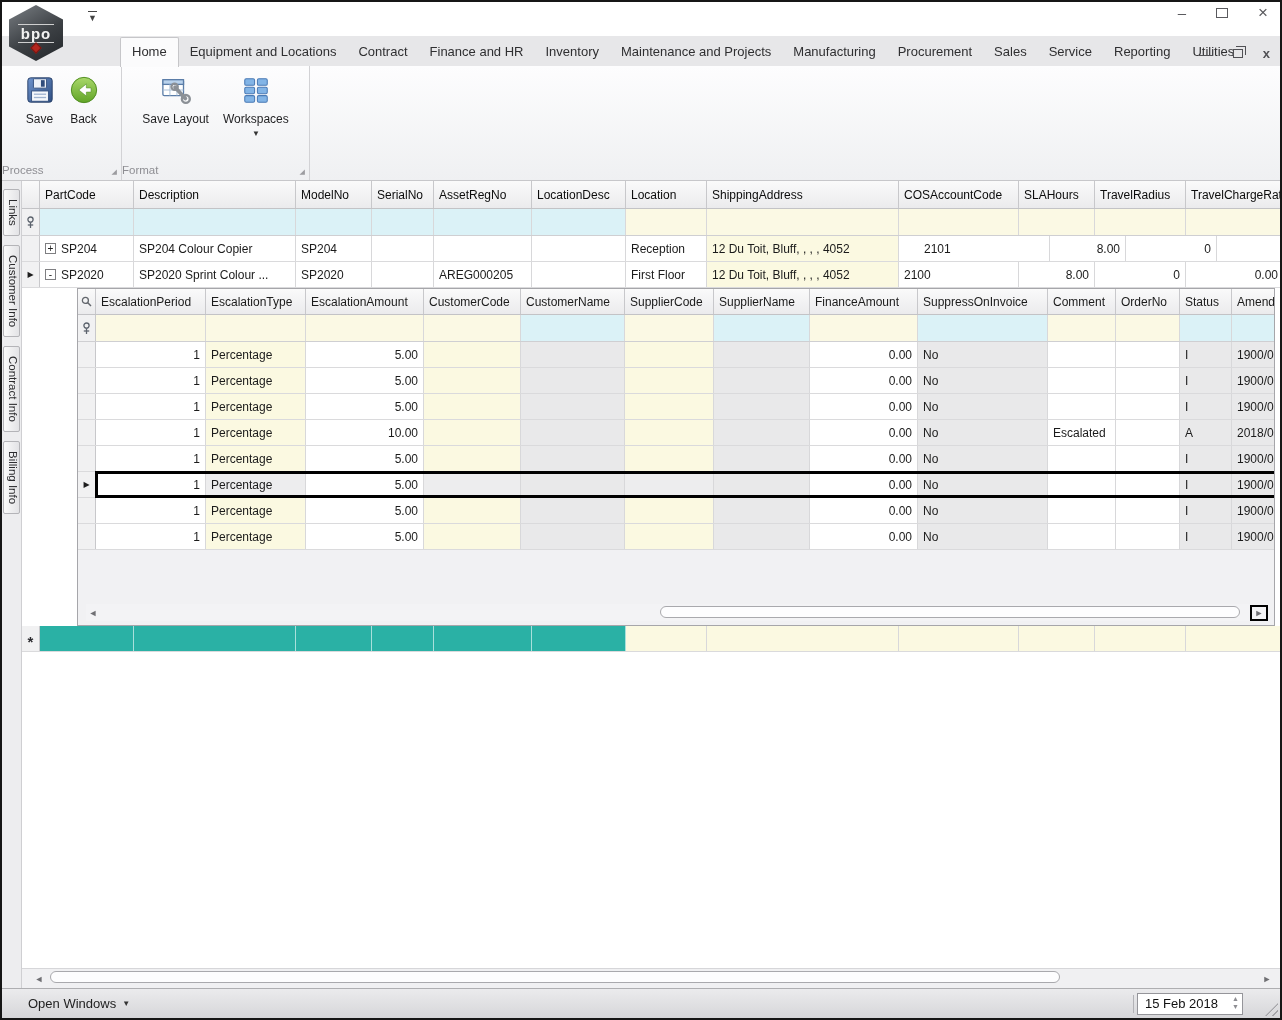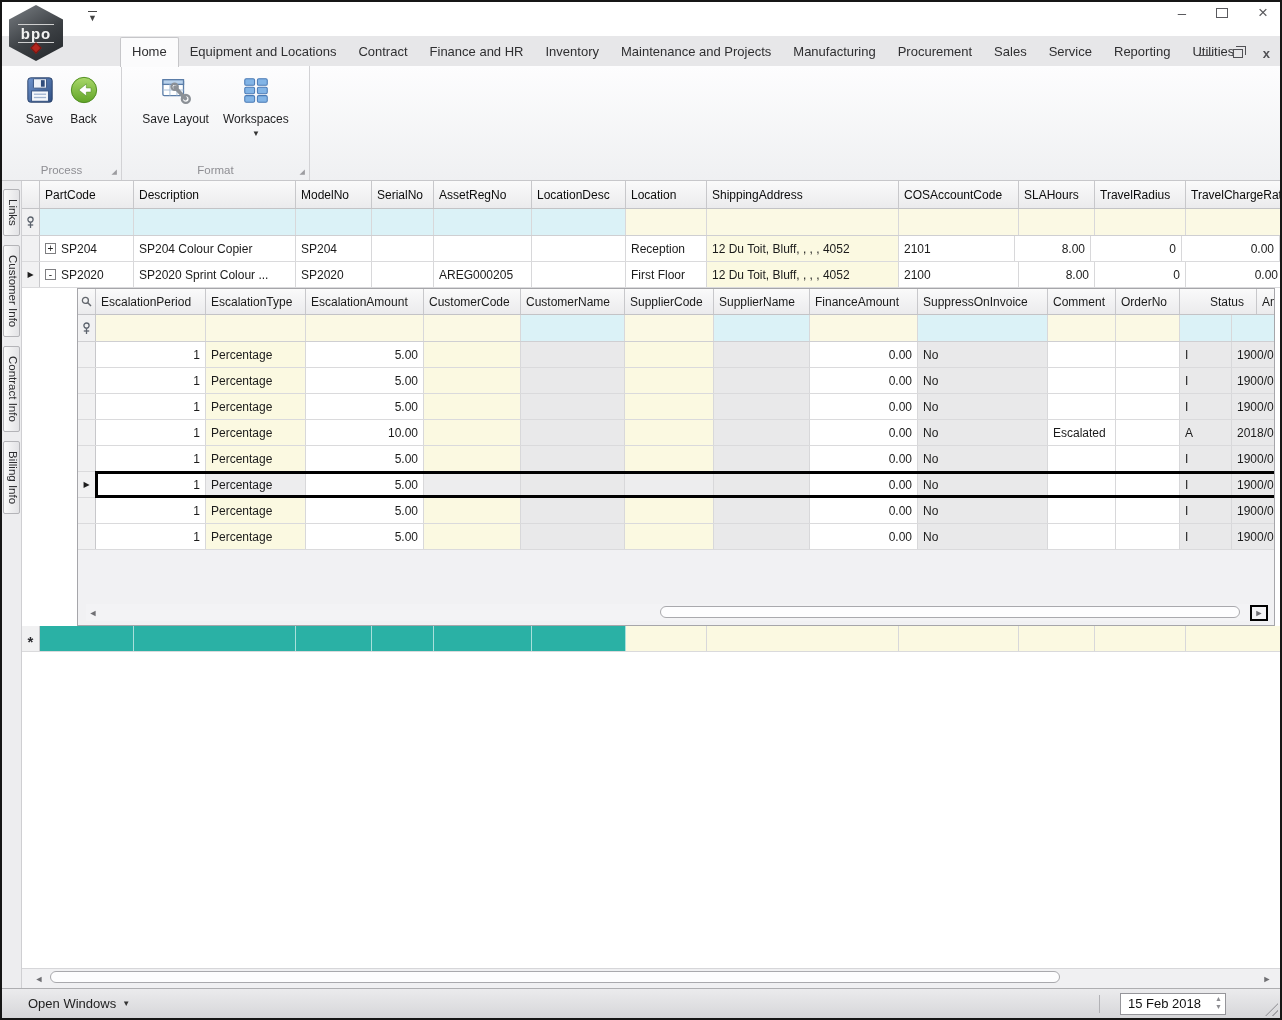--- a/index.html
+++ b/index.html
@@ -33,21 +33,21 @@
   .db-restore:before{content:"";position:absolute;left:2px;top:-4px;width:9px;height:8px;border:1.2px solid #515155;border-bottom:none;border-left:none;}
   .db-close{font-size:13px;font-weight:bold;line-height:11px;}
   
   .ribbon{height:115px;background:linear-gradient(#fdfdfe,#eff0f2);border-bottom:1px solid #c7c7ca;display:flex;flex:none;}
   .rgroup{display:flex;flex-direction:column;border-right:1px solid #d2d2d5;flex:none;}
   .rgroup.g1{width:120px;} .rgroup.g2{width:188px;}
   .rbuttons{flex:1;display:flex;align-items:flex-start;justify-content:center;gap:4px;padding-top:6px;}
   .rbtn{display:flex;flex-direction:column;align-items:center;gap:7px;padding:3px 5px;border-radius:3px;cursor:default;}
   .rbtn .lbl{font-size:12px;color:#1f1f21;white-space:nowrap;}
   .rbtn .dd{font-size:8px;color:#333;margin-top:-4px;}
-  .rcaption{height:21px;display:flex;align-items:center;justify-content:center;color:#8e8e93;font-size:11.5px;position:relative;}
+  .rcaption{height:21px;display:flex;align-items:center;color:#8e8e93;font-size:11.5px;position:relative;}
   .launcher{position:absolute;right:4px;bottom:4px;color:#9c9ca0;font-size:7px;}
   
   .client{flex:1;display:flex;overflow:hidden;background:#fff;}
   .side{width:20px;background:#ededef;border-right:1px solid #cfcfd2;display:flex;flex-direction:column;align-items:center;padding-top:8px;gap:9px;flex:none;}
   .sidetab{writing-mode:vertical-rl;background:linear-gradient(90deg,#fafafa,#e3e3e6);border:1px solid #b4b4b8;
            border-radius:2px;padding:9px 0;font-size:11.5px;color:#2b2b2e;width:17px;text-align:center;cursor:default;}
   .gridarea{flex:1;display:flex;flex-direction:column;overflow:hidden;position:relative;}
   .groupby{height:34px;display:flex;align-items:center;padding-left:12px;color:#b3b3b8;font-size:13px;
            background:linear-gradient(105deg,#ffffff 55%,#eceef2 66%,#f7f8fa 72%,#ffffff 84%);
            border-bottom:1px solid #cfcfd2;flex:none;}
@@ -86,21 +86,21 @@
   
   .new-cell-teal{background:var(--teal);border-right:1px solid rgba(255,255,255,.6);}
   .star{font-size:15px;font-weight:bold;color:#2c2c30;line-height:10px;margin-top:6px;}
   .filler{flex:1;background:#fff;}
   .main-hscroll{height:20px;background:#f0f0f2;border-top:1px solid #d6d6d9;display:flex;align-items:center;padding:0 6px 0 10px;flex:none;}
   
   .statusbar{height:30px;background:linear-gradient(#ebebed,#d6d6d9);border-top:1px solid #aeaeb1;display:flex;
              align-items:center;padding:0 26px;flex:none;position:relative;}
   .ow{display:flex;align-items:center;gap:6px;font-size:13px;color:#222;cursor:default;}
   .ow .dd{font-size:8px;color:#333;}
-  .sb-right{margin-left:auto;display:flex;align-items:center;gap:20px;}
+  .sb-right{margin-left:auto;display:flex;align-items:center;gap:3px;}
   .sb-sep{width:1px;height:18px;background:#b2b2b6;}
   .datebox{width:106px;height:22px;background:#fff;border:1px solid #95959a;display:flex;align-items:center;padding:0 7px;font-size:13px;color:#111;position:relative;}
   .spin{position:absolute;right:3px;top:1px;display:flex;flex-direction:column;line-height:8px;color:#8d8d92;font-size:7px;}
   .grip{position:absolute;right:2px;bottom:2px;width:13px;height:13px;
         background:repeating-linear-gradient(135deg,#a5a5a9 0 1.5px,transparent 1.5px 4.5px);
         clip-path:polygon(100% 0,100% 100%,0 100%);}
   svg{display:block;}
 </style>
 </head>
 <body>
@@ -287,21 +287,21 @@
             </div>
             <div class="g-cell  " style="width: 94px;">
               <span></span>
             </div>
             <div class="g-cell  " style="width: 81px;">
               <span>Reception</span>
             </div>
             <div class="g-cell bg-cream " style="width: 192px;">
               <span>12 Du Toit, Bluff, , , , 4052</span>
             </div>
-            <div class="g-cell  " style="width: 116px;">
+            <div class="g-cell  " style="width: 131px; margin-left: 20px;">
               <span>2101</span>
             </div>
             <div class="g-cell  al-r" style="width: 76px;">
               <span>8.00</span>
             </div>
             <div class="g-cell  al-r" style="width: 91px;">
               <span>0</span>
             </div>
             <div class="g-cell  al-r" style="width: 98px;">
               <span>0.00</span>
@@ -364,21 +364,21 @@
               <div class="g-cell" style="width: 100px;">EscalationType</div>
               <div class="g-cell" style="width: 118px;">EscalationAmount</div>
               <div class="g-cell" style="width: 97px;">CustomerCode</div>
               <div class="g-cell" style="width: 104px;">CustomerName</div>
               <div class="g-cell" style="width: 89px;">SupplierCode</div>
               <div class="g-cell" style="width: 96px;">SupplierName</div>
               <div class="g-cell" style="width: 108px;">FinanceAmount</div>
               <div class="g-cell" style="width: 130px;">SuppressOnInvoice</div>
               <div class="g-cell" style="width: 68px;">Comment</div>
               <div class="g-cell" style="width: 64px;">OrderNo</div>
-              <div class="g-cell" style="width: 52px; margin-left: 25px;">Status</div>
+              <div class="g-cell" style="width: 52px;">Status</div>
               <div class="g-cell" style="width: 60px;">Amend</div>
             </div>
           <div id="detailFilter" class="g-row frow">
               <div class="g-cell ind" style="width: 18px;">
                 <svg width="9" height="13" viewBox="0 0 9 13">
                   <circle cx="4.5" cy="3.6" r="2.6" fill="none" stroke="#5d646e" stroke-width="1.3"></circle>
                   <line x1="4.5" y1="6.2" x2="4.5" y2="12" stroke="#5d646e" stroke-width="1.3"></line>
                   <line x1="1.8" y1="9" x2="7.2" y2="9" stroke="#5d646e" stroke-width="1.3"></line>
                 </svg>
               </div>

